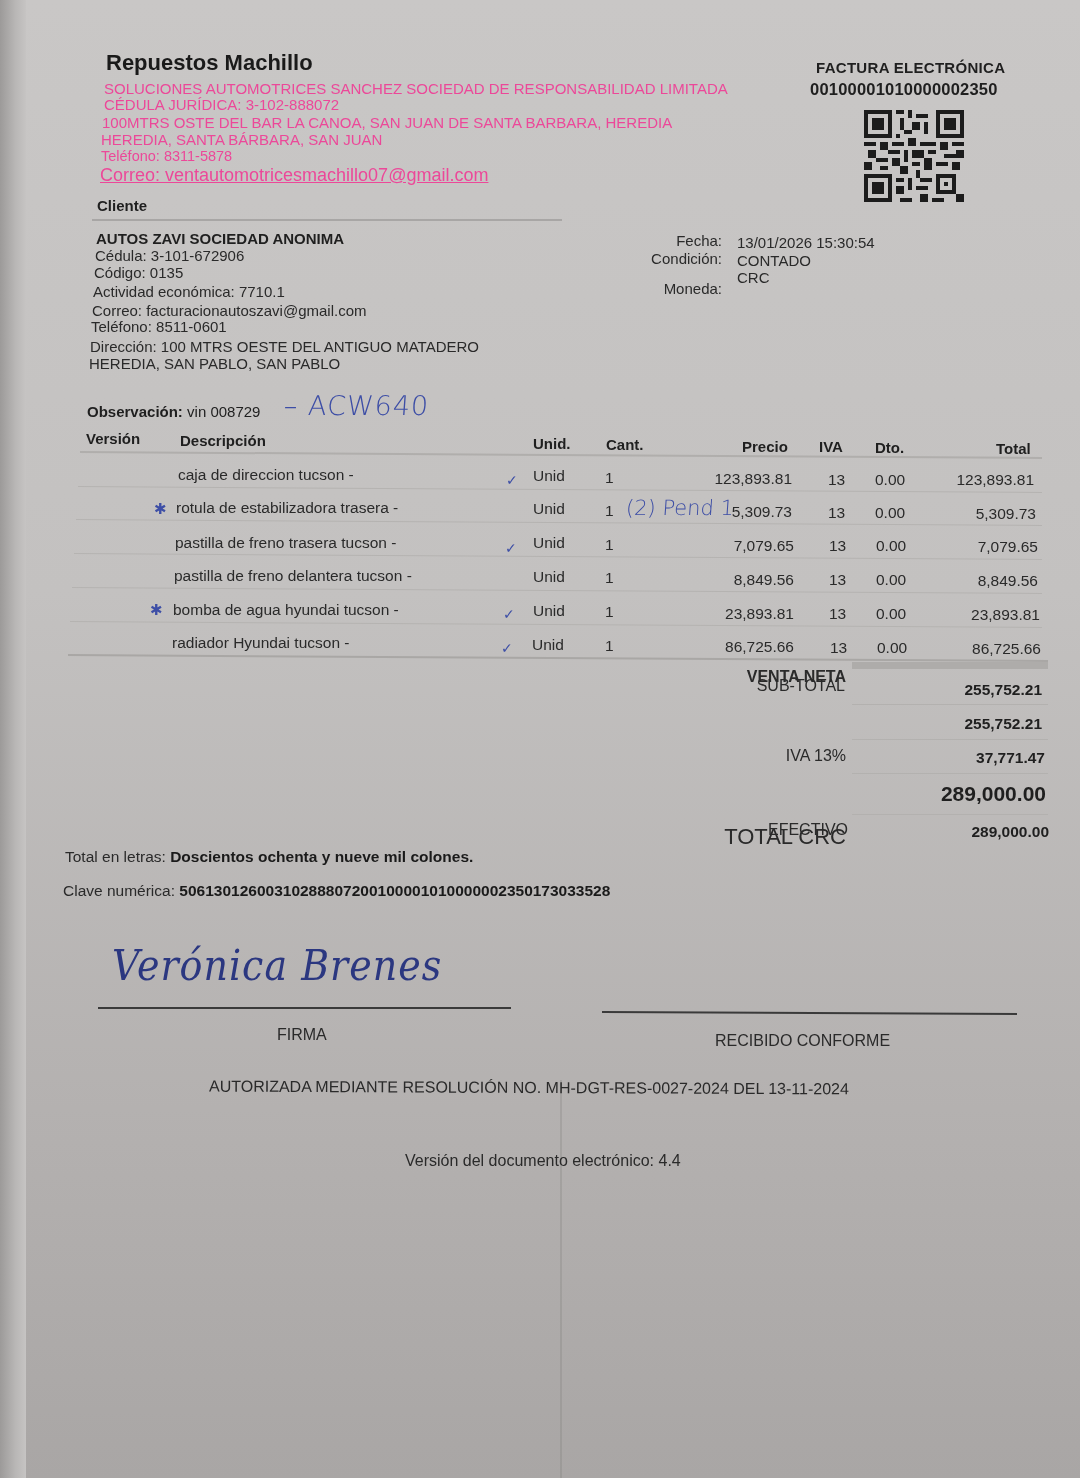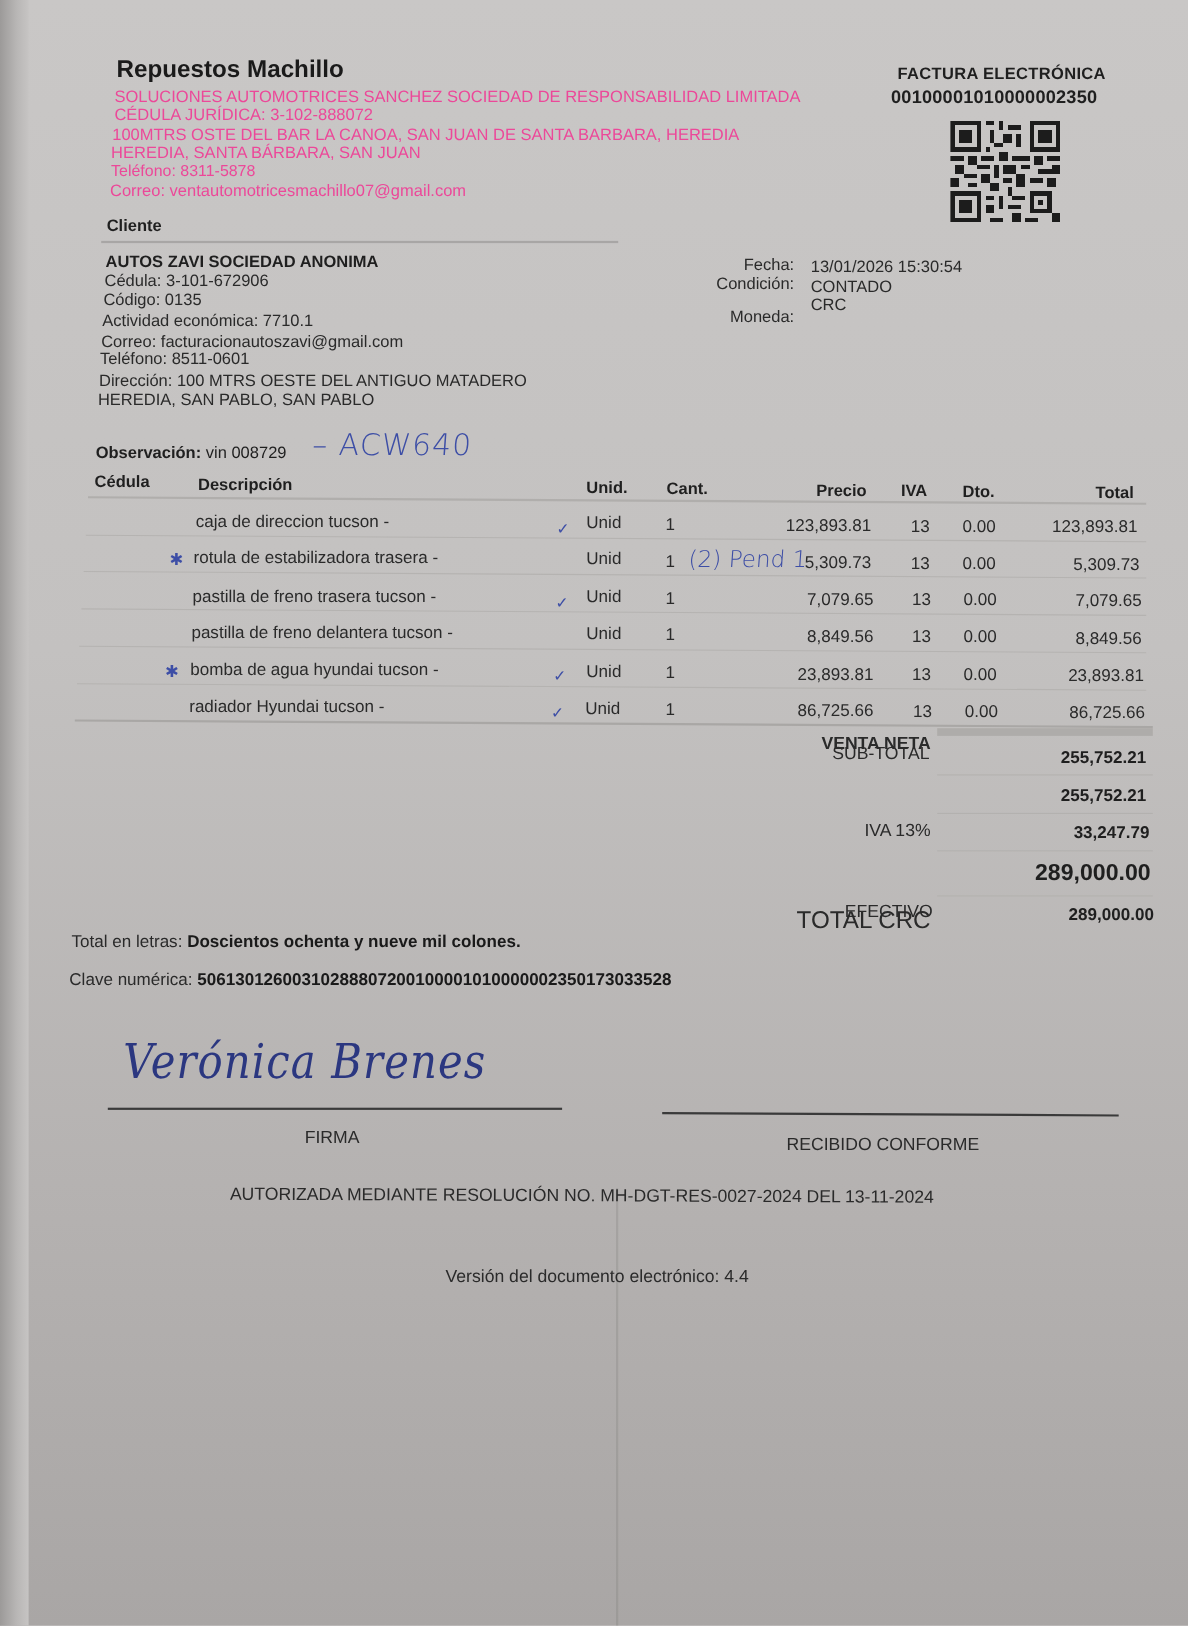--- a/index.html
+++ b/index.html
@@ -67,21 +67,21 @@
 
 <div class="paper-edge"></div>
 <div class="paper-fold"></div>
 
 <div class="abs company-name">Repuestos Machillo</div>
 <div class="abs company-line" style="top:80px;">SOLUCIONES AUTOMOTRICES SANCHEZ SOCIEDAD DE RESPONSABILIDAD LIMITADA</div>
 <div class="abs company-line" style="top:96px;">CÉDULA JURÍDICA: 3-102-888072</div>
 <div class="abs company-line" style="top:114px; left:102px;">100MTRS OSTE DEL BAR LA CANOA, SAN JUAN DE SANTA BARBARA, HEREDIA</div>
 <div class="abs company-line" style="top:131px; left:101px;">HEREDIA, SANTA BÁRBARA, SAN JUAN</div>
 <div class="abs company-line" style="top:148px; left:101px; font-size:14.5px;">Teléfono: 8311-5878</div>
-<div class="abs company-line" style="top:165px; left:100px; font-size:15px;">Correo: ventautomotricesmachillo07@gmail.com</div>
+<div class="abs company-line" style="top:165px; left:100px; font-size:18px;text-decoration:underline;">Correo: ventautomotricesmachillo07@gmail.com</div>
 
 <div class="abs doc-type">FACTURA ELECTRÓNICA</div>
 <div class="abs doc-number">00100001010000002350</div>
 
 <div class="abs qr">
   <svg width="100" height="92" viewBox="0 0 25 23" shape-rendering="crispEdges">
     <rect x="0" y="0" width="25" height="23" fill="none"></rect>
     <g fill="#1c1c1c">
       <rect x="0" y="0" width="7" height="7"></rect>
         <rect x="1" y="1" width="5" height="5" fill="#c7c5c4"></rect>
@@ -157,21 +157,21 @@
 <div class="abs meta-value" style="left:737px; top:252px;">CONTADO</div>
 <div class="abs meta-label" style="left:622px; top:268px;margin-top:12px;">Moneda:</div>
 <div class="abs meta-value" style="left:737px; top:269px;">CRC</div>
 
 <div class="abs obs">
   <b>Observación:</b>
   <span>vin 008729</span>
 </div>
 <div class="abs obs-hand handwriting" style="left:284px;">– ACW640</div>
 
-<div class="abs th" style="left:86px; top:430px;">Cédula</div>
+<div class="abs th" style="left:86px; top:430px;">Versión</div>
 <div class="abs th" style="left:180px; top:432px;">Descripción</div>
 <div class="abs th" style="left:533px; top:435px;">Unid.</div>
 <div class="abs th" style="left:606px; top:436px;">Cant.</div>
 <div class="abs th" style="left:742px; top:438px;">Precio</div>
 <div class="abs th" style="left:819px; top:438px;">IVA</div>
 <div class="abs th" style="left:875px; top:439px;">Dto.</div>
 <div class="abs th" style="left:996px; top:440px;">Total</div>
 <div class="table-rule" style="left:80px; top:454px; width:962px; transform:rotate(0.35deg);"></div>
 
 <div>
@@ -250,21 +250,21 @@
 
 <div class="abs tot-label" style="left:685px; top:677px;">SUB-TOTAL</div>
 <div class="abs tot-value" style="left:862px; top:681px;">255,752.21</div>
 <div class="tot-rule" style="top:704px;"></div>
 
 <div class="abs tot-label" style="left:686px; top:668px;font-weight:bold;">VENTA NETA</div>
 <div class="abs tot-value" style="left:862px; top:715px;">255,752.21</div>
 <div class="tot-rule" style="top:739px;"></div>
 
 <div class="abs tot-label" style="left:686px; top:747px;">IVA 13%</div>
-<div class="abs tot-value" style="left:865px; top:749px;">33,247.79</div>
+<div class="abs tot-value" style="left:865px; top:749px;">37,771.47</div>
 <div class="tot-rule" style="top:773px;"></div>
 
 <div class="abs tot-label" style="left:686px; top:780px; font-size:22px;margin-top:44px;">TOTAL CRC</div>
 <div class="abs tot-value" style="left:866px; top:782px; font-size:21px;">289,000.00</div>
 <div class="tot-rule" style="top:814px;"></div>
 
 <div class="abs tot-label" style="left:688px; top:821px;">EFECTIVO</div>
 <div class="abs tot-value" style="left:869px; top:823px;">289,000.00</div>
 
 <div class="abs footer-line" style="left:65px; top:848px;">

